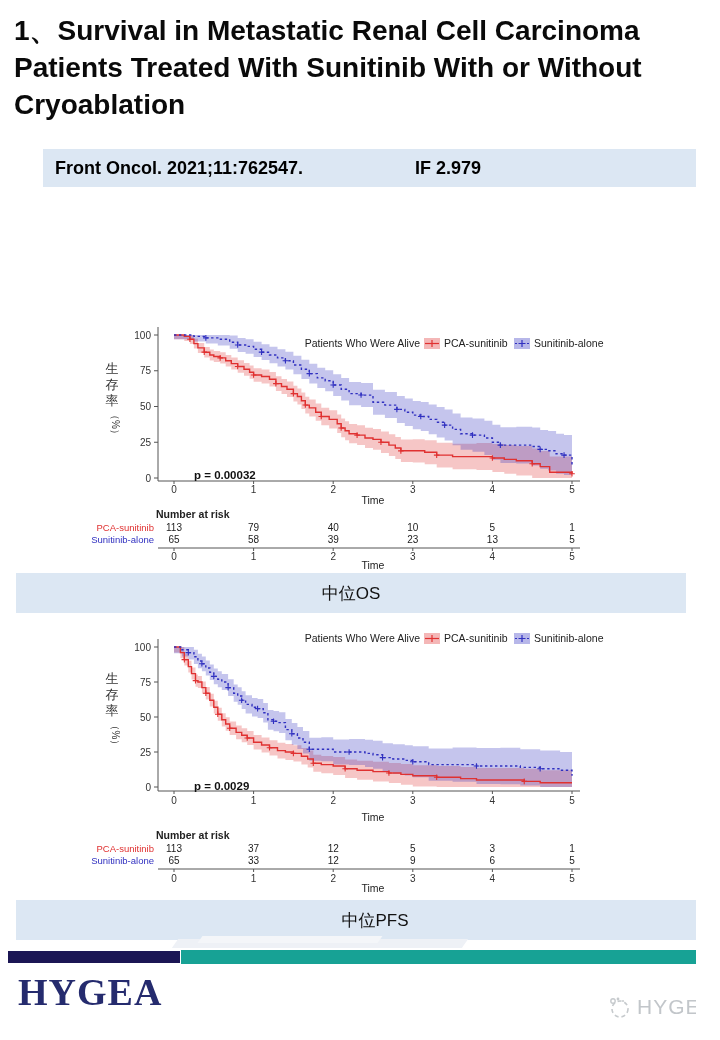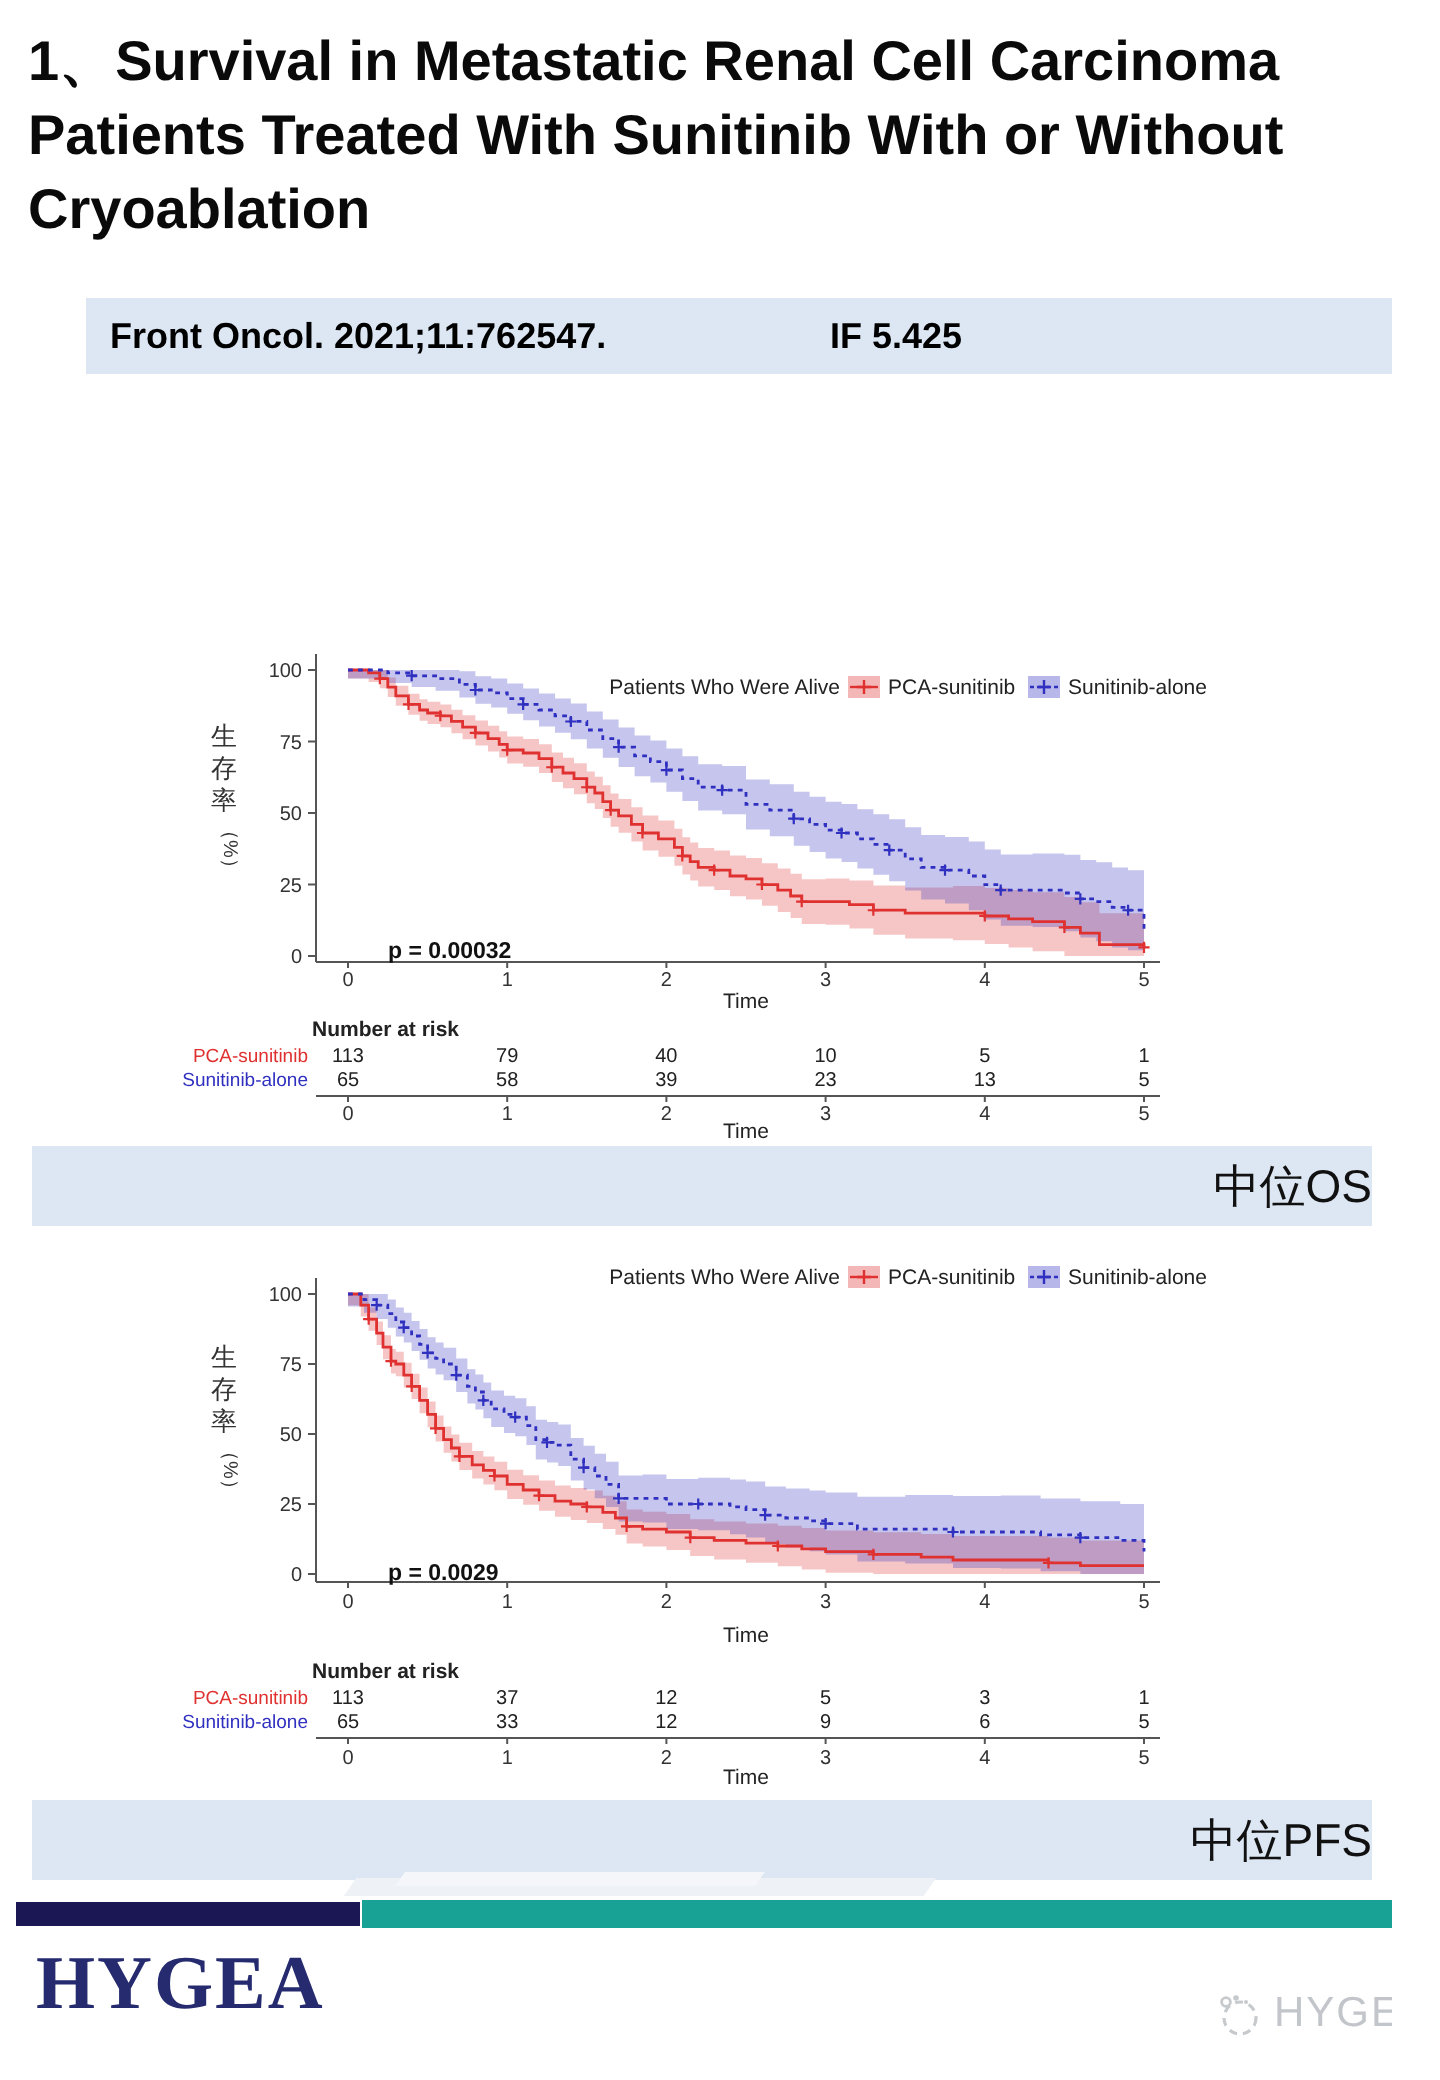--- a/index.html
+++ b/index.html
@@ -17,24 +17,24 @@
   .summary{position:absolute;left:14px;top:196px;width:692px;height:126px;background:#d9e5f3;}
   .summary p{margin:0;padding:24px 24px 0 24px;text-indent:2em;font-size:23px;line-height:55px;
              color:#1c1c1c;letter-spacing:0.5px;}
 
   .chart-svg{position:absolute;overflow:visible;}
   #os-chart{left:90px;top:322px;}
   #pfs-chart{left:90px;top:628px;}
   svg{font-family:"Liberation Sans","DejaVu Sans",sans-serif;}
 
   .caption-band{position:absolute;left:16px;width:670px;height:40px;background:#dce7f3;
-                display:flex;align-items:center;justify-content:flex-end;
-                font-size:23px;color:#111;}
+                display:flex;align-items:center;justify-content:center;
+                font-size:17px;color:#111;}
   #os-caption{top:573px;}
-  #pfs-caption{top:900px;}
+  #pfs-caption{top:900px;padding-left:24px;}
 
   .swoosh1{position:absolute;left:175px;top:939px;width:290px;height:9px;background:#eef1f6;
            transform:skewX(-35deg);}
   .swoosh2{position:absolute;left:200px;top:936px;width:180px;height:7px;background:#f4f6f9;
            transform:skewX(-35deg);}
 
   .bar-navy{position:absolute;left:8px;top:951px;width:172px;height:12px;background:#1b1654;}
   .bar-teal{position:absolute;left:181px;top:950px;width:533px;height:14px;background:#17a295;}
 
   .logo{position:absolute;left:18px;top:970px;font-family:"Liberation Serif","DejaVu Serif",serif;
@@ -45,21 +45,21 @@
 </style>
 </head>
 <body>
 
 <div class="slide">
 
   <div class="title">1、Survival in Metastatic Renal Cell Carcinoma Patients Treated With Sunitinib With or Without Cryoablation</div>
 
   <div class="refbar">
     <span class="cite">Front Oncol. 2021;11:762547.</span>
-    <span class="if">IF 5.425</span>
+    <span class="if">IF 2.979</span>
   </div>
 
 
   <svg id="os-chart" class="chart-svg" width="512" height="248" viewBox="0 0 512 248">
       <line x1="68" y1="5" x2="68" y2="159" stroke="#555" stroke-width="1"></line>
       <line x1="68" y1="159" x2="490" y2="159" stroke="#555" stroke-width="1"></line>
       <line x1="64" y1="156" x2="68" y2="156" stroke="#555"></line>
       <text x="61" y="159.5" text-anchor="end" font-size="10" fill="#333">0</text>
       <line x1="64" y1="120.25" x2="68" y2="120.25" stroke="#555"></line>
       <text x="61" y="123.75" text-anchor="end" font-size="10" fill="#333">25</text>

